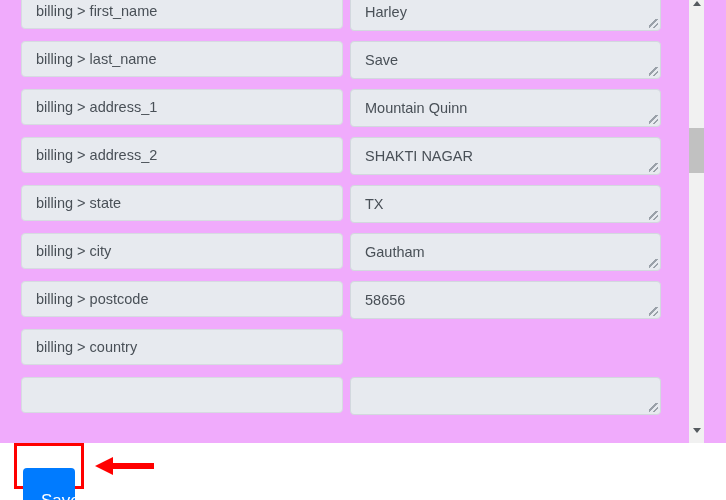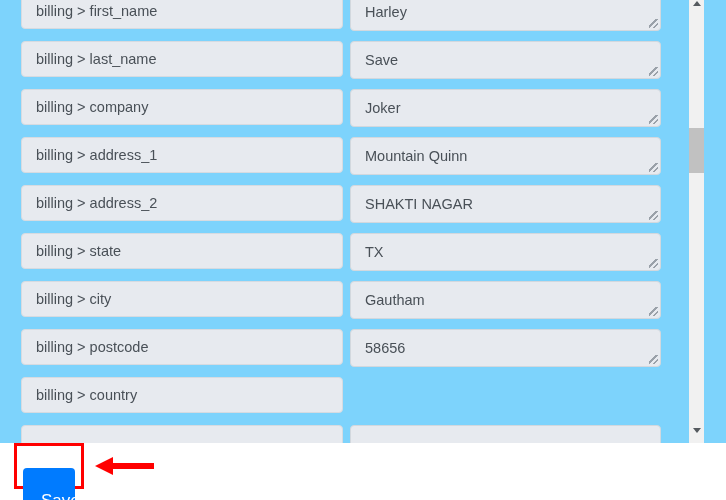--- a/index.html
+++ b/index.html
@@ -16,21 +16,21 @@
   }
 
   
   #mapping-panel {
     position: absolute;
     left: 0;
     top: 0;
     width: 726px;
     height: 443px;
     overflow: hidden;
-    background: #7dd3fc;
+    background: #f0abfc;
   }
 
   #mapping-rows {
     position: absolute;
     left: 0;
     top: -7px;
     width: 683px;
   }
 
   .mapping-row {
@@ -208,28 +208,20 @@
 
     <div class="mapping-row">
       <div class="field-cell-left">
         <div class="source-field">billing &gt; last_name</div>
       </div>
       <div class="field-cell-right">
         <div class="value-field">Save</div>
       </div>
     </div>
 
-    <div class="mapping-row">
-      <div class="field-cell-left">
-        <div class="source-field">billing &gt; company</div>
-      </div>
-      <div class="field-cell-right">
-        <div class="value-field">Joker</div>
-      </div>
-    </div>
 
     <div class="mapping-row">
       <div class="field-cell-left">
         <div class="source-field">billing &gt; address_1</div>
       </div>
       <div class="field-cell-right">
         <div class="value-field">Mountain Quinn</div>
       </div>
     </div>
 

